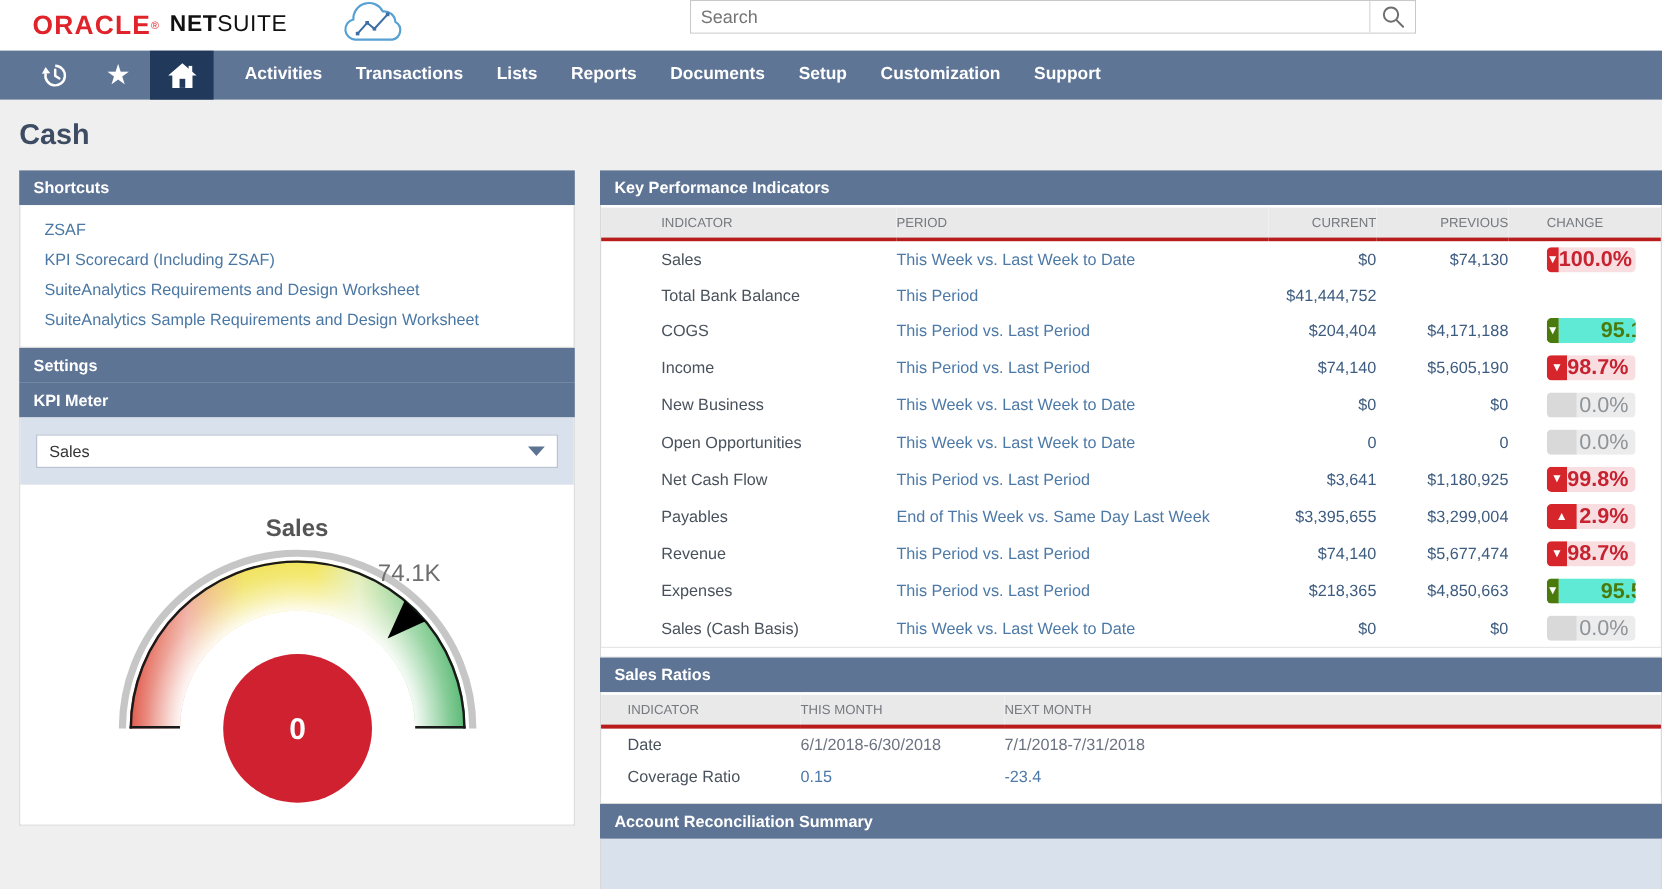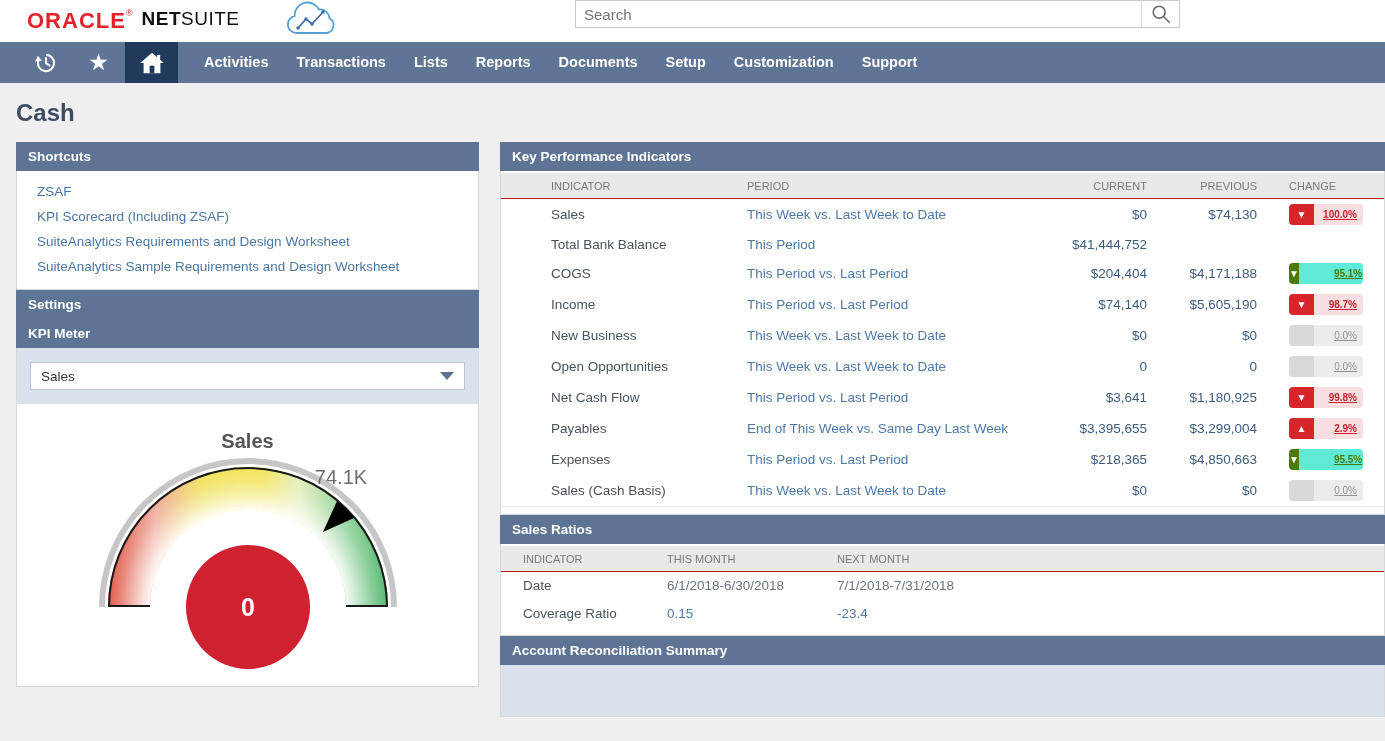--- a/index.html
+++ b/index.html
@@ -1,21 +1,21 @@
 <!DOCTYPE html>
 <html><head>
 <meta charset="utf-8">
 <style>
   * { box-sizing: border-box; margin: 0; padding: 0; }
   html, body { width: 1385px; height: 741px; overflow: hidden; }
   body { font-family: "Liberation Sans", sans-serif; background: #efefef; position: relative; }
 
   
   .topbar { height: 42px; background: #ffffff; position: relative; }
-  .logo { position: absolute; left: 27px; top: 8px; display: flex; align-items: flex-start; white-space: nowrap; }
+  .logo { position: absolute; left: 27px; top: 8px; display: flex; align-items: center; white-space: nowrap; }
   .logo-oracle { color: #e0232a; font-weight: bold; font-size: 22px; letter-spacing: 1px; }
   .logo-reg { color: #e0232a; font-size: 9px; vertical-align: super; margin-right: 9px; }
   .logo-net { color: #111; font-weight: bold; font-size: 19px; letter-spacing: .5px; }
   .logo-suite { color: #111; font-weight: normal; font-size: 19px; letter-spacing: .5px; }
   .cloud-icon { position: absolute; left: 281px; top: 0px; }
   .search-box { position: absolute; left: 575px; top: 0; width: 605px; height: 28px;
     border: 1px solid #c9c9c9; background: #fff; display: flex; align-items: stretch; }
   .search-box input { flex: 1; border: none; outline: none; font-size: 15px; color: #555;
     padding: 0 8px; font-family: "Liberation Sans", sans-serif; }
   .search-box input::placeholder { color: #757575; }
@@ -54,21 +54,21 @@
     align-items: center; justify-content: space-between; padding: 0 10px; font-size: 13.5px;
     color: #333; cursor: pointer; }
   .meter-select-arrow { width: 0; height: 0; border-left: 7px solid transparent;
     border-right: 7px solid transparent; border-top: 8px solid #5c7391; }
   .meter-body { background: #fff; padding-top: 26px; text-align: center; }
   .gauge-title { font-size: 20px; font-weight: bold; color: #555; margin-bottom: 4px; }
 
   
   table { width: 100%; border-collapse: collapse; table-layout: fixed; }
   thead th { background: #e9e9e9; color: #75797e; font-weight: normal; font-size: 11px;
-    text-align: left; padding: 7px 0 6px 0; border-top: 2px solid #fff; border-bottom: 1px solid #b91c1c; }
+    text-align: left; padding: 7px 0 6px 0; border-top: 2px solid #fff; border-bottom: 3px solid #b91c1c; }
   tbody td { padding: 5px 0; font-size: 13.5px; color: #49525c; height: 28px; vertical-align: middle; }
   td.period { color: #4d79a7; cursor: pointer; }
   td.num { color: #3d5c80; cursor: pointer; }
   .kpi-table .c1 { width: 246px; padding-left: 50px; }
   .kpi-table .c2 { width: 310px; }
   .kpi-table .c3 { width: 90px; }
   .kpi-table .c4 { width: 110px; }
   .kpi-table .c5 { padding-left: 32px; }
   .kpi-table th.c3, .kpi-table td.c3, .kpi-table th.c4, .kpi-table td.c4 { text-align: right; }
   .kpi-table tbody { border-bottom: 1px solid #e6e6e6; }
@@ -78,21 +78,21 @@
   .ratio-table .c2 { width: 170px; }
   td.muted { color: #6b7280; }
   td.link-val { color: #4d79a7; cursor: pointer; }
 
   
   .chg { display: inline-flex; border-radius: 4px; overflow: hidden; width: 74px; height: 21px;
     vertical-align: middle; }
   .chg-icon { width: 25px; display: flex; align-items: center; justify-content: center;
     color: #fff; font-size: 10px; }
   .chg-val { flex: 1; display: flex; align-items: center; justify-content: flex-end;
-    padding-right: 6px; font-size: 10px; font-weight: bold; text-decoration: underline; }
+    padding-right: 6px; font-size: 18px; font-weight: bold; }
   .chg-red  .chg-icon { background: #d6252b; }
   .chg-red  .chg-val  { background: #f8dee0; color: #c62230; }
   .chg-green .chg-icon { background: #4b7a0c; }
   .chg-green .chg-val  { background: #5eead4; color: #4b7a0c; padding-left: 35px; }
   .chg-gray .chg-icon { background: #d9d9d9; }
   .chg-gray .chg-val  { background: #ececec; color: #8f9499; font-weight: normal; }
 
   
   .recon-body { background: #d9e1ec; padding: 13px 12px; display: flex; align-items: center; height: 52px; }
 </style>
@@ -318,20 +318,30 @@
                 <td class="c1">Payables</td>
                 <td class="c2 period">End of This Week vs. Same Day Last Week</td>
                 <td class="c3 num">$3,395,655</td>
                 <td class="c4 num">$3,299,004</td>
                 <td class="c5"><span class="chg chg-red">
                     <span class="chg-icon">▲</span>
                     <span class="chg-val">2.9%</span>
                   </span></td>
               </tr>
               <tr>
+                <td class="c1">Revenue</td>
+                <td class="c2 period">This Period vs. Last Period</td>
+                <td class="c3 num">$74,140</td>
+                <td class="c4 num">$5,677,474</td>
+                <td class="c5"><span class="chg chg-red">
+                    <span class="chg-icon">▼</span>
+                    <span class="chg-val">98.7%</span>
+                  </span></td>
+              </tr>
+              <tr>
                 <td class="c1">Expenses</td>
                 <td class="c2 period">This Period vs. Last Period</td>
                 <td class="c3 num">$218,365</td>
                 <td class="c4 num">$4,850,663</td>
                 <td class="c5"><span class="chg chg-green">
                     <span class="chg-icon">▼</span>
                     <span class="chg-val">95.5%</span>
                   </span></td>
               </tr>
               <tr>

